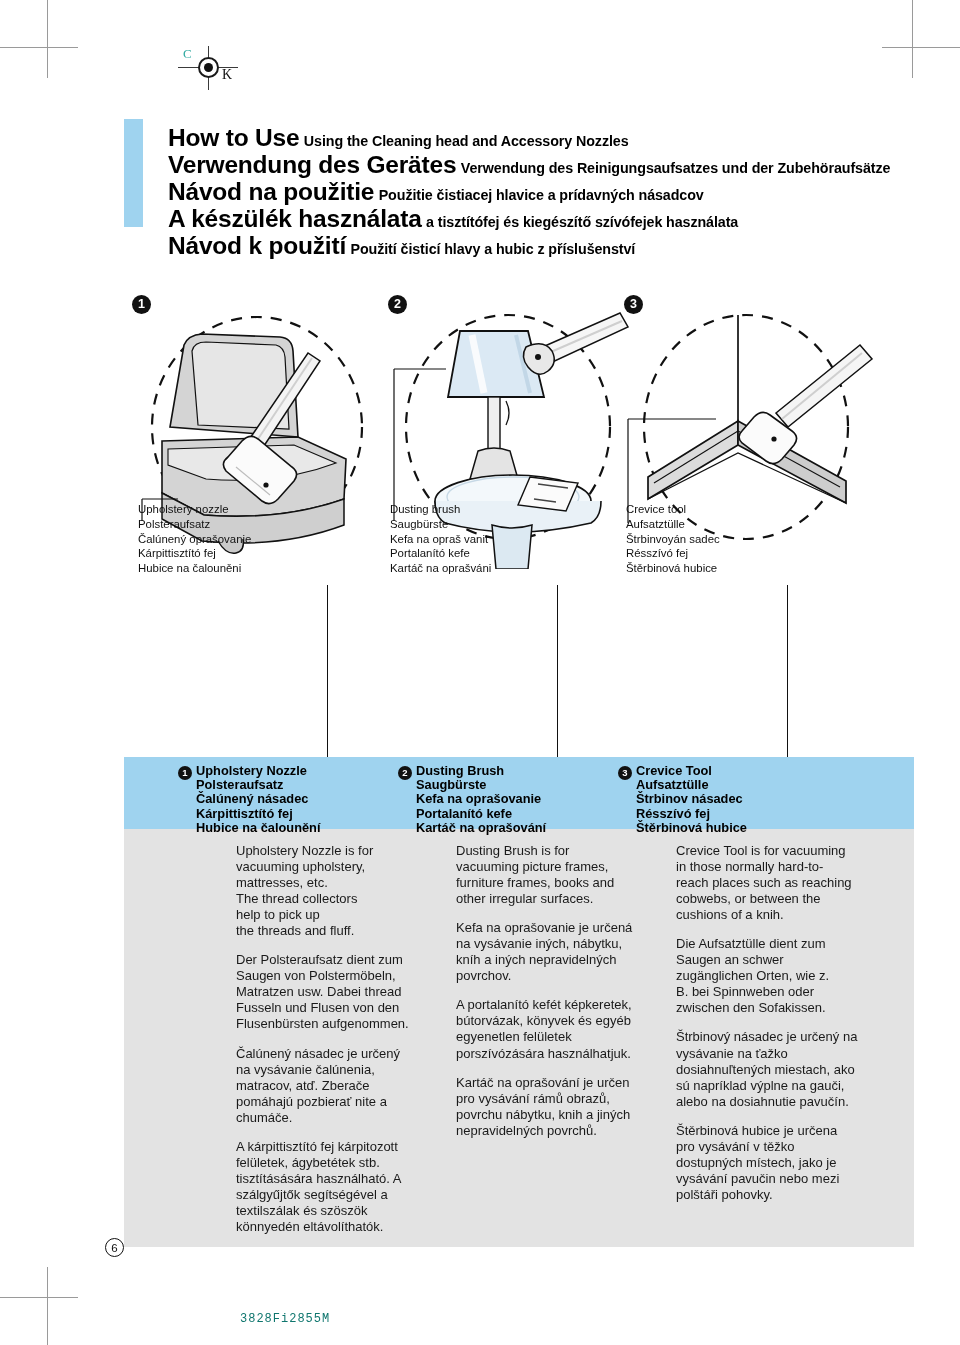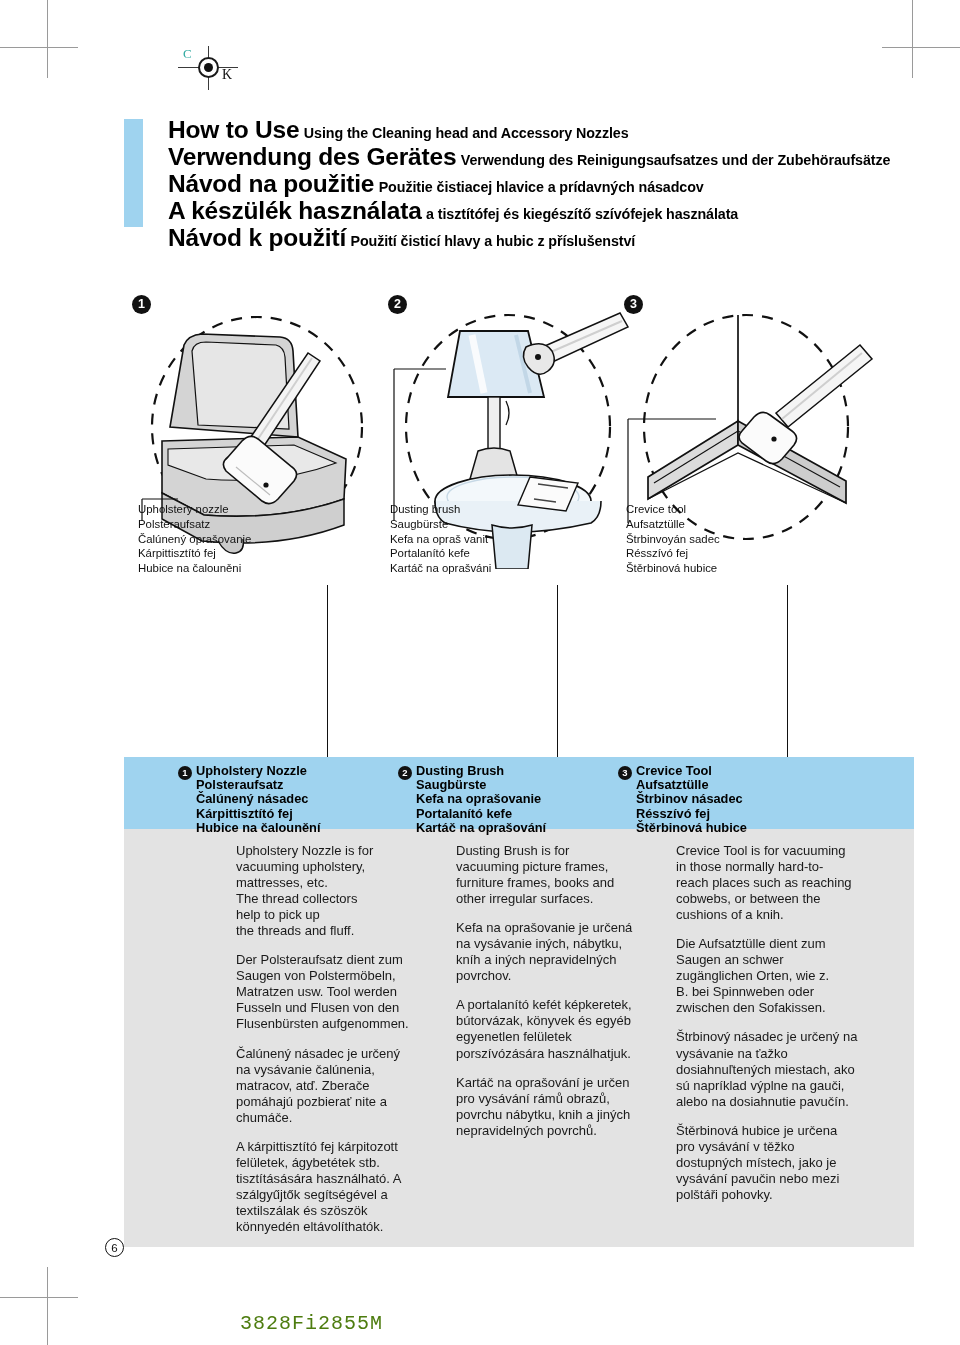--- a/index.html
+++ b/index.html
@@ -21,21 +21,21 @@
   .regmark .rm-line-h { position: absolute; left: 0; top: 23px; width: 60px; height: 1px; background: #3a3a3a; }
   .regmark .rm-line-v { position: absolute; left: 30px; top: 2px; width: 1px; height: 44px; background: #3a3a3a; }
   .regmark .rm-ring { position: absolute; left: 20px; top: 13px; width: 21px; height: 21px; border: 2px solid #1a1a1a; border-radius: 50%; background: #fff; }
   .regmark .rm-dot { position: absolute; left: 26px; top: 19px; width: 9px; height: 9px; background: #111; border-radius: 50%; }
   .regmark .rm-c { position: absolute; left: 5px; top: 2px; font-size: 13px; color: #2fa9a0; font-family: "Liberation Serif", serif; }
   .regmark .rm-k { position: absolute; left: 44px; top: 23px; font-size: 14px; color: #111; font-family: "Liberation Serif", serif; }
 
   
   .header { position: absolute; left: 124px; top: 117px; width: 790px; }
   .header-bar { position: absolute; left: 0; top: 2px; width: 19px; height: 108px; background: #9fd3ef; }
-  .header-lines { margin-left: 44px; }
+  .header-lines { margin-left: 44px; margin-top: 8px; }
   .hline { white-space: nowrap; line-height: 1.06; margin-bottom: 1px; }
   .h-big { font-size: 24.5px; font-weight: bold; color: #000; letter-spacing: -0.2px; }
   .h-small { font-size: 14.3px; font-weight: bold; color: #000; letter-spacing: -0.1px; }
 
   
   .illus-row { position: absolute; left: 124px; top: 295px; width: 790px; height: 290px; }
   .illus-col { position: absolute; top: 0; width: 250px; height: 290px; }
   .illus-col.c1 { left: 8px; }
   .illus-col.c2 { left: 264px; }
   .illus-col.c3 { left: 500px; }
@@ -85,21 +85,21 @@
   .pagenum {
     position: absolute; left: 105px; top: 1238px;
     width: 19px; height: 19px; border-radius: 50%;
     border: 1.2px solid #111; color: #111;
     font-size: 11.5px;
     display: flex; align-items: center; justify-content: center;
   }
   .footer-code {
     position: absolute; left: 240px; top: 1312px;
     font-family: "Liberation Mono", monospace;
-    font-size: 20px; color: #4d7c0f; letter-spacing: 1px;
+    font-size: 12px; color: #0f766e; letter-spacing: 1px;
   }
 </style>
 </head>
 <body>
 
 <div class="crop crop-v" style="left:47px; top:0;"></div>
 <div class="crop crop-h" style="left:0; top:47px;"></div>
 <div class="crop crop-v" style="left:47px; top:1267px;"></div>
 <div class="crop crop-h" style="left:0; top:1297px;"></div>
 <div class="crop crop-v" style="left:912px; top:0;"></div>
@@ -294,21 +294,21 @@
       <div>Upholstery Nozzle is for</div>
       <div>vacuuming upholstery,</div>
       <div>mattresses, etc.</div>
       <div>The thread collectors</div>
       <div>help to pick up</div>
       <div>the threads and fluff.</div>
     </div>
     <div class="para">
       <div>Der Polsteraufsatz dient zum</div>
       <div>Saugen von Polstermöbeln,</div>
-      <div>Matratzen usw. Tool werden</div>
+      <div>Matratzen usw. Dabei thread</div>
       <div>Fusseln und Flusen von den</div>
       <div>Flusenbürsten aufgenommen.</div>
     </div>
     <div class="para">
       <div>Čalúnený násadec je určený</div>
       <div>na vysávanie čalúnenia,</div>
       <div>matracov, atď. Zberače</div>
       <div>pomáhajú pozbierať nite a</div>
       <div>chumáče.</div>
     </div>

